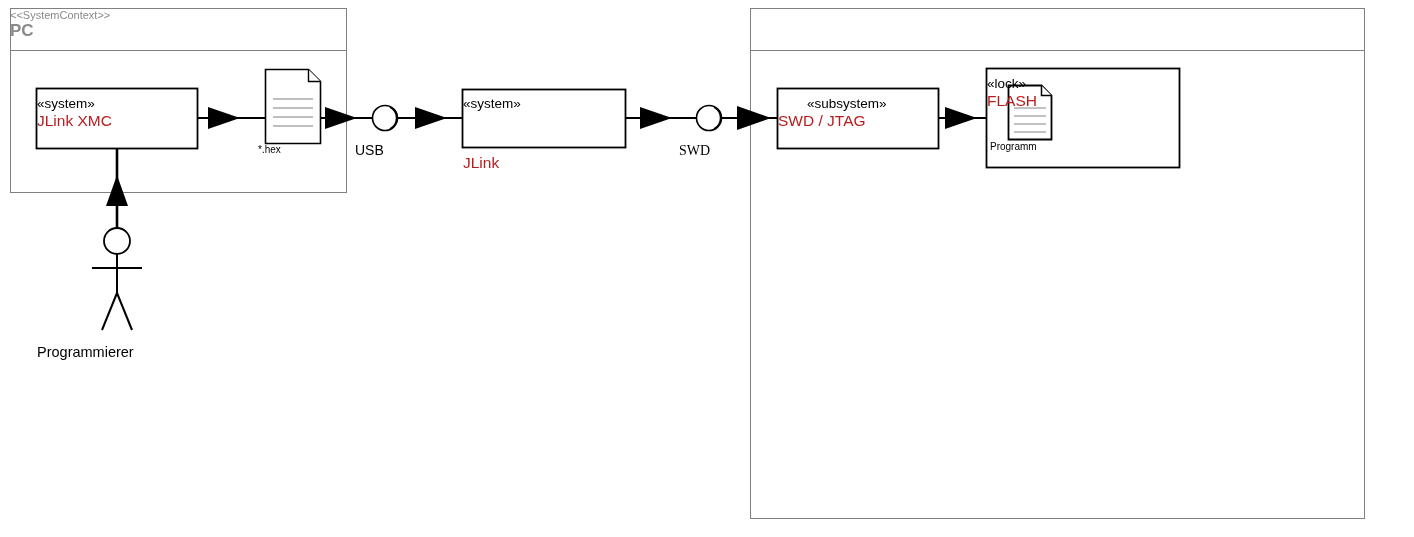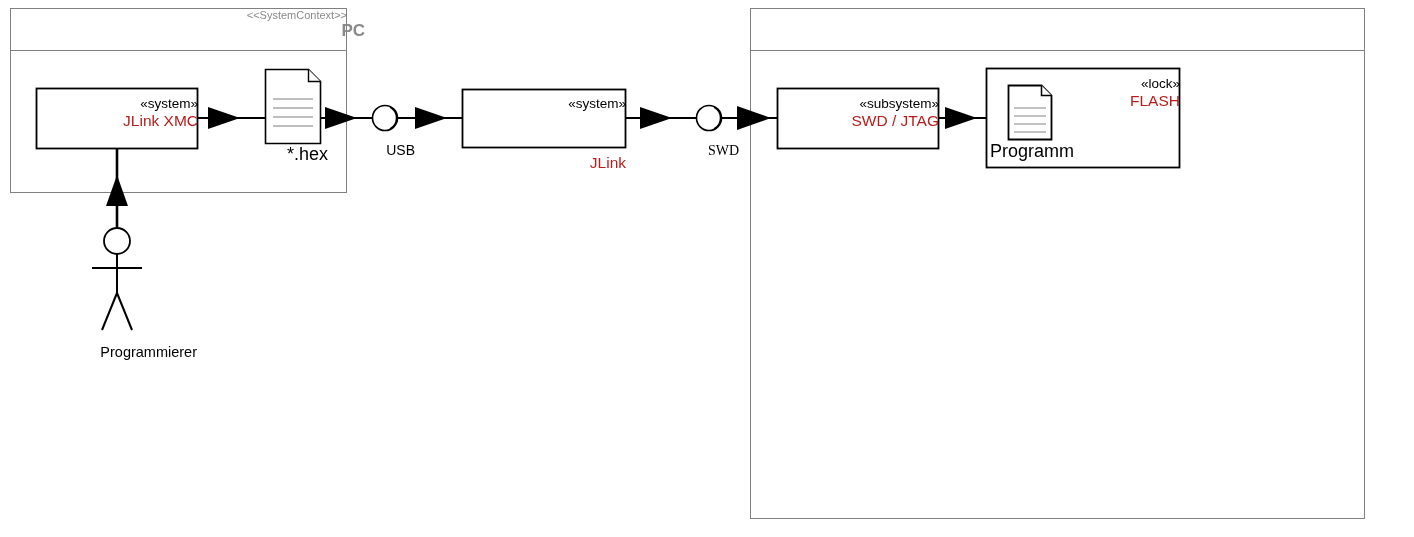--- a/index.html
+++ b/index.html
@@ -25,51 +25,50 @@
     top: 0;
     width: 1414px;
     height: 537px;
   }
   .txt {
     position: absolute;
     white-space: pre;
     color: #000000;
     line-height: 1.12;
   }
-  .ctr { text-align: right; }
+  .ctr { text-align: left; }
 
   
   .pkg-stereo {
     font-size: 11px;
     color: #8a8a8a;
     letter-spacing: 0px;
   }
   .pkg-title {
     font-size: 17px;
     font-weight: bold;
     color: #8a8a8a;
-    padding-left: 18px;
   }
   .pkg-title.thin { font-weight: normal; font-size: 19px; }
 
   
   .blk-stereo {
     font-size: 13.5px;
     color: #000000;
   }
   .blk-name {
     font-size: 15.5px;
     color: #b91c1c;
   }
   .port-label {
     font-size: 14px;
     color: #000000;
   }
   .artifact-label {
-    font-size: 18px;
+    font-size: 10px;
     color: #000000;
   }
   .actor-label {
     font-size: 14.5px;
     color: #000000;
   }
 </style>
 </head>
 <body>
 
@@ -179,21 +178,21 @@
   <div class="txt ctr pkg-stereo" style="left:10px; top:9px; width:337px;">&lt;&lt;SystemContext&gt;&gt;</div>
   <div class="txt ctr pkg-title" style="left:10px; top:21px; width:337px;">PC</div>
 
 
   <div class="txt ctr blk-stereo" style="left:37px; top:96px; width:161px;">«system»</div>
   <div class="txt ctr blk-name" style="left:37px; top:112px; width:161px;">JLink XMC</div>
 
   <div class="txt ctr blk-stereo" style="left:463px; top:96px; width:163px;">«system»</div>
   <div class="txt ctr blk-name" style="left:463px; top:112px; width:163px;margin-top:42px;">JLink</div>
 
-  <div class="txt ctr blk-stereo" style="left:778px; top:96px; width:161px;">«subsystem»</div>
+  <div class="txt ctr blk-stereo" style="left:807px; top:96px; width:161px;">«subsystem»</div>
   <div class="txt ctr blk-name" style="left:778px; top:112px; width:161px;">SWD / JTAG</div>
 
   <div class="txt ctr blk-stereo" style="left:987px; top:76px; width:193px;">«lock»</div>
   <div class="txt ctr blk-name" style="left:987px; top:92px; width:193px;">FLASH</div>
 
   <div class="txt ctr artifact-label" style="left:258px; top:144px; width:70px;">*.hex</div>
 
   <div class="txt artifact-label" style="left:990px; top:141px;">Programm</div>
 
   <div class="txt ctr port-label" style="left:355px; top:143px; width:60px;">USB</div>

